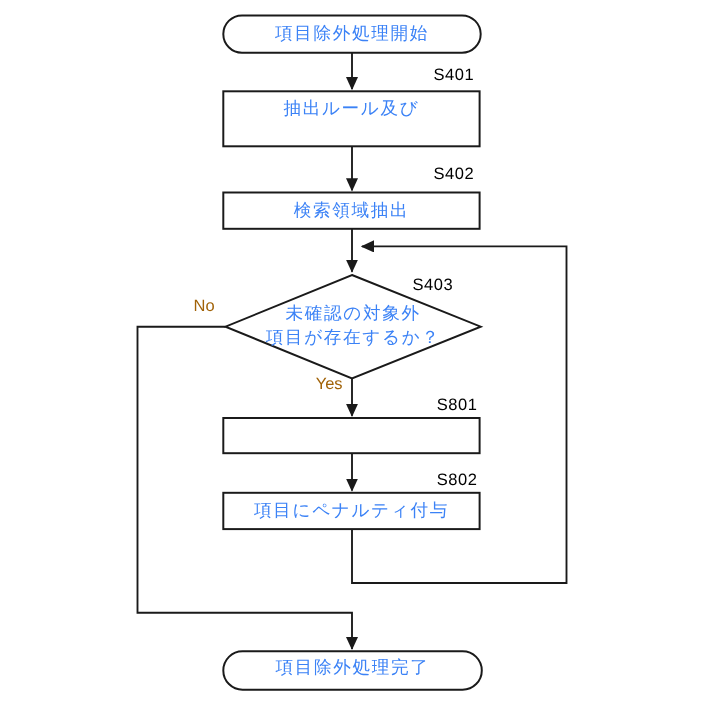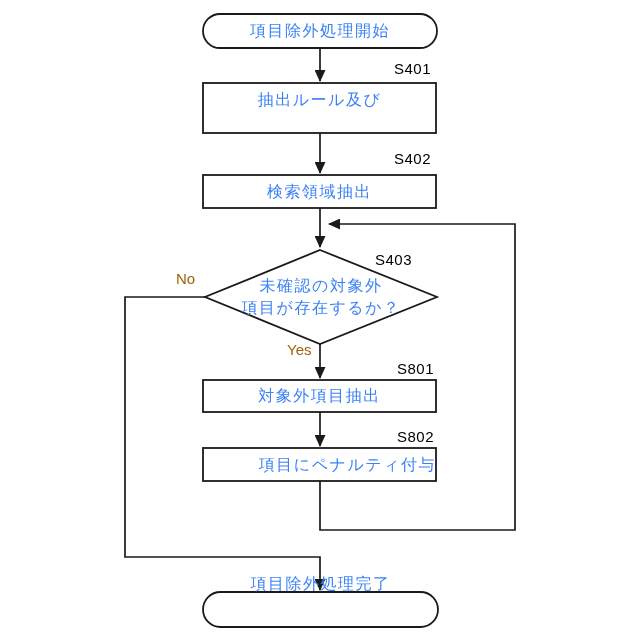--- a/index.html
+++ b/index.html
@@ -90,29 +90,26 @@
 
   <div class="node-label" style="left:203px; top:175px; width:233px; height:33px;">
     <span>検索領域抽出</span>
   </div>
 
   <div class="node-label" style="left:205px; top:250px; width:232px; height:94px;">
     <span>未確認の対象外</span>
     <span>項目が存在するか？</span>
   </div>
 
-  <div class="node-label" style="left:203px; top:380px; width:233px; height:32px;">
-    <span>対象外項目抽出</span>
-  </div>
 
-  <div class="node-label" style="left:203px; top:448px; width:233px; height:33px;align-items:flex-end;">
+  <div class="node-label" style="left:203px; top:448px; width:233px; height:33px;">
     <span>項目にペナルティ付与</span>
   </div>
 
-  <div class="node-label" style="left:203px; top:568px; width:235px; height:32px;">
+  <div class="node-label" style="left:203px; top:592px; width:235px; height:32px;">
     <span>項目除外処理完了</span>
   </div>
 
   <div class="step-label" style="left:394px; top:60px;">S401</div>
   <div class="step-label" style="left:394px; top:150px;">S402</div>
   <div class="step-label" style="left:375px; top:251px;">S403</div>
   <div class="step-label" style="left:397px; top:360px;">S801</div>
   <div class="step-label" style="left:397px; top:428px;">S802</div>
 
   <div class="branch-label" style="left:176px; top:270px;">No</div>

